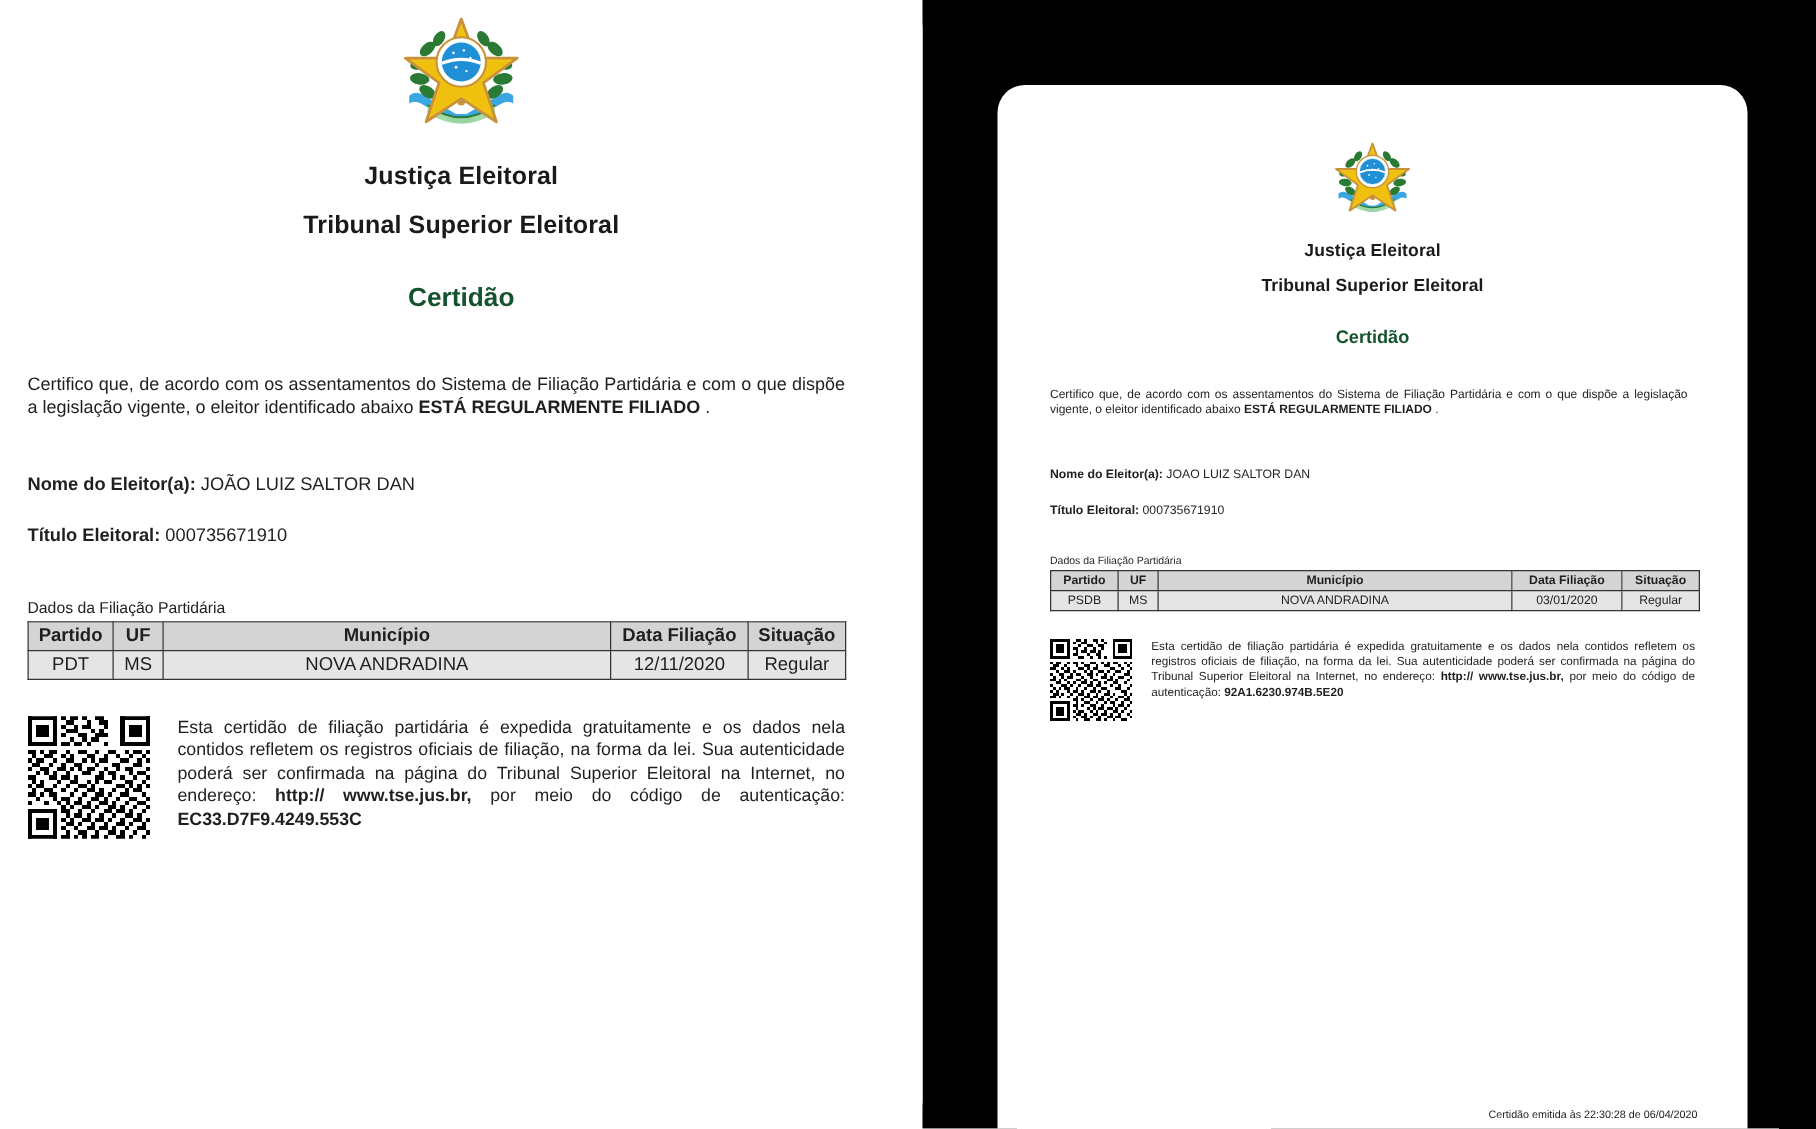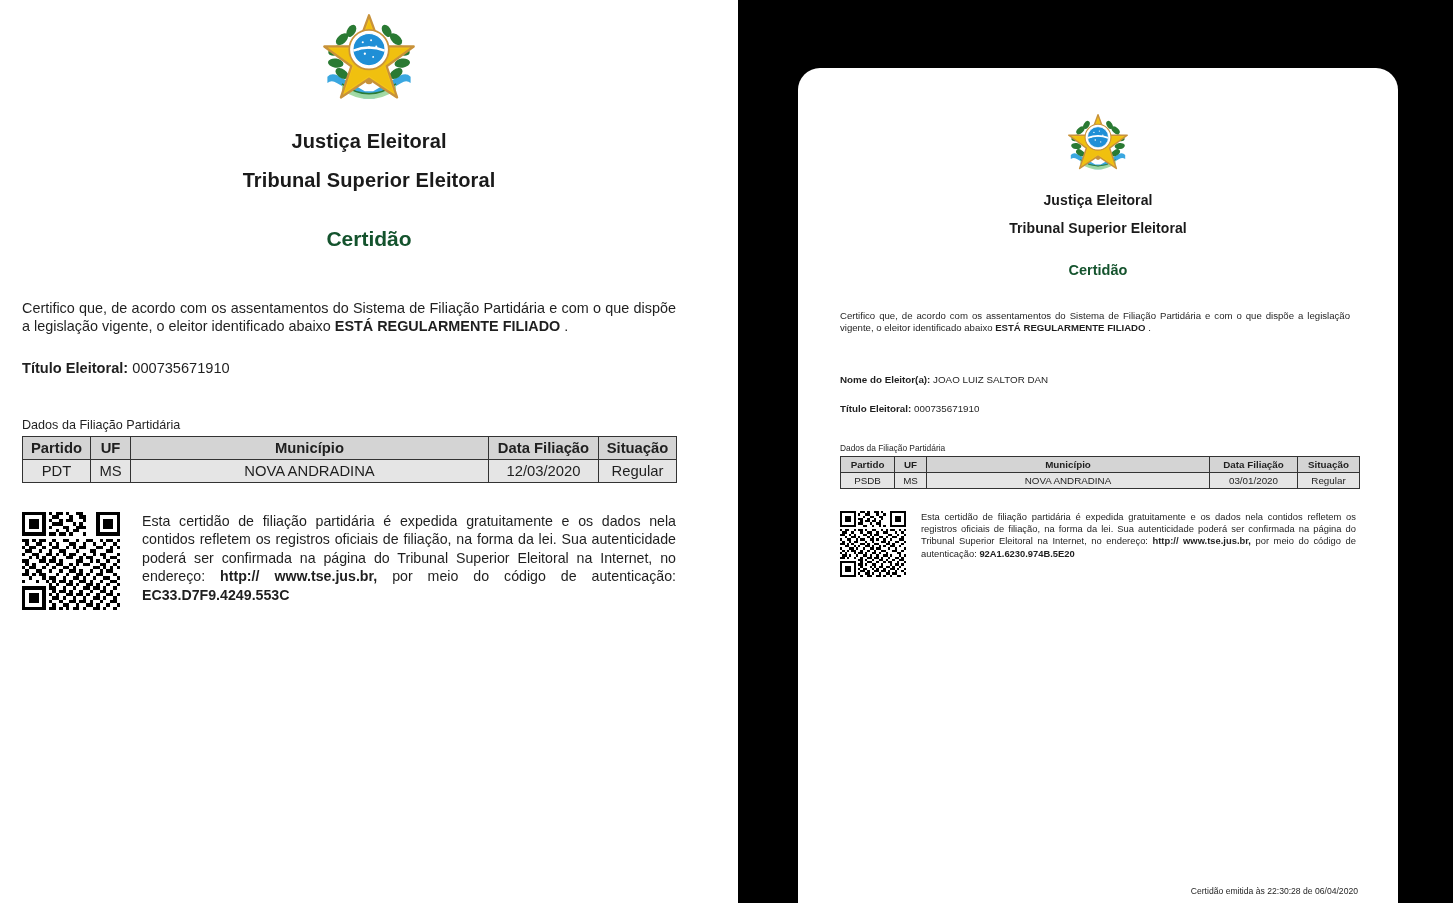--- a/index.html
+++ b/index.html
@@ -222,20 +222,24 @@
     </svg>
 
     <div class="org-line l1">Justiça Eleitoral</div>
     <div class="org-line l2">Tribunal Superior Eleitoral</div>
     <div class="doc-title">Certidão</div>
 
     <div class="para">
       <span>Certifico que, de acordo com os assentamentos do Sistema de Filiação Partidária e com o que dispõe a legislação vigente, o eleitor identificado abaixo </span><b>ESTÁ REGULARMENTE FILIADO</b><span> .</span>
     </div>
 
+    <div class="field name">
+      <span class="lbl">Nome do Eleitor(a):</span>
+      <span>JOÃO LUIZ SALTOR DAN</span>
+    </div>
 
     <div class="field titulo">
       <span class="lbl">Título Eleitoral:</span>
       <span>000735671910</span>
     </div>
 
     <div class="tbl-caption">Dados da Filiação Partidária</div>
 
     <table class="filiacao">
       <colgroup>
@@ -252,21 +256,21 @@
           <th>Município</th>
           <th>Data Filiação</th>
           <th>Situação</th>
         </tr>
       </thead>
       <tbody>
         <tr>
           <td>PDT</td>
           <td>MS</td>
           <td>NOVA ANDRADINA</td>
-          <td>12/03/2020</td>
+          <td>12/11/2020</td>
           <td>Regular</td>
         </tr>
       </tbody>
     </table>
 
     <div class="footer-block">
       <svg class="qr" viewBox="0 0 29 29" shape-rendering="crispEdges">
         <rect width="29" height="29" fill="#ffffff"></rect>
         <g fill="#000000">
           <rect x="0" y="0" width="7" height="1"></rect>

